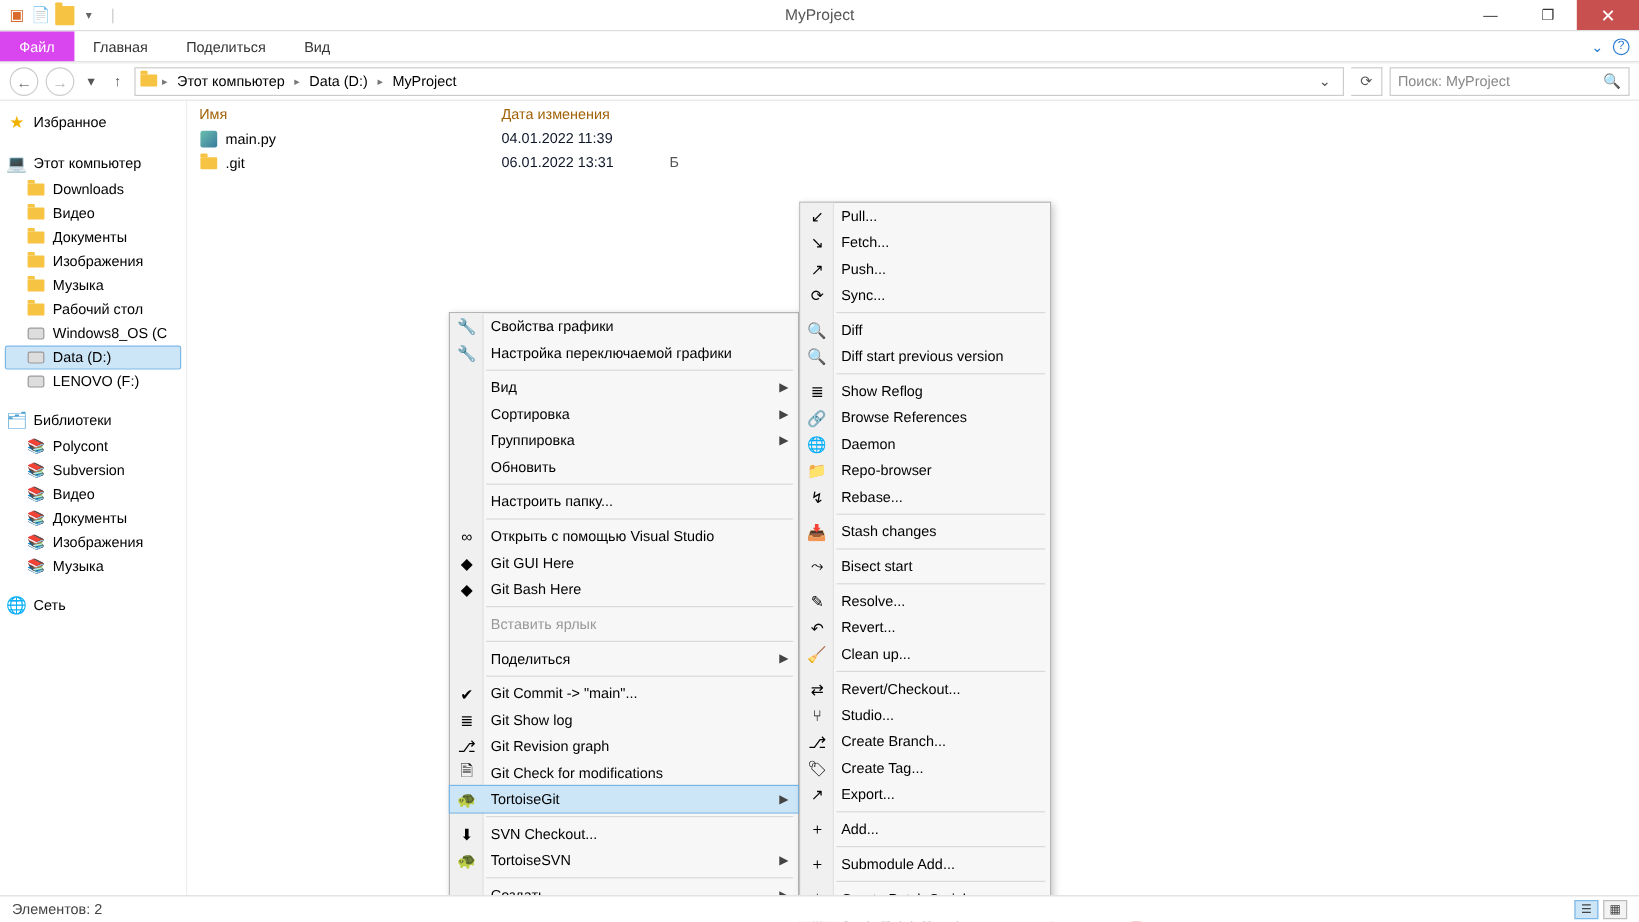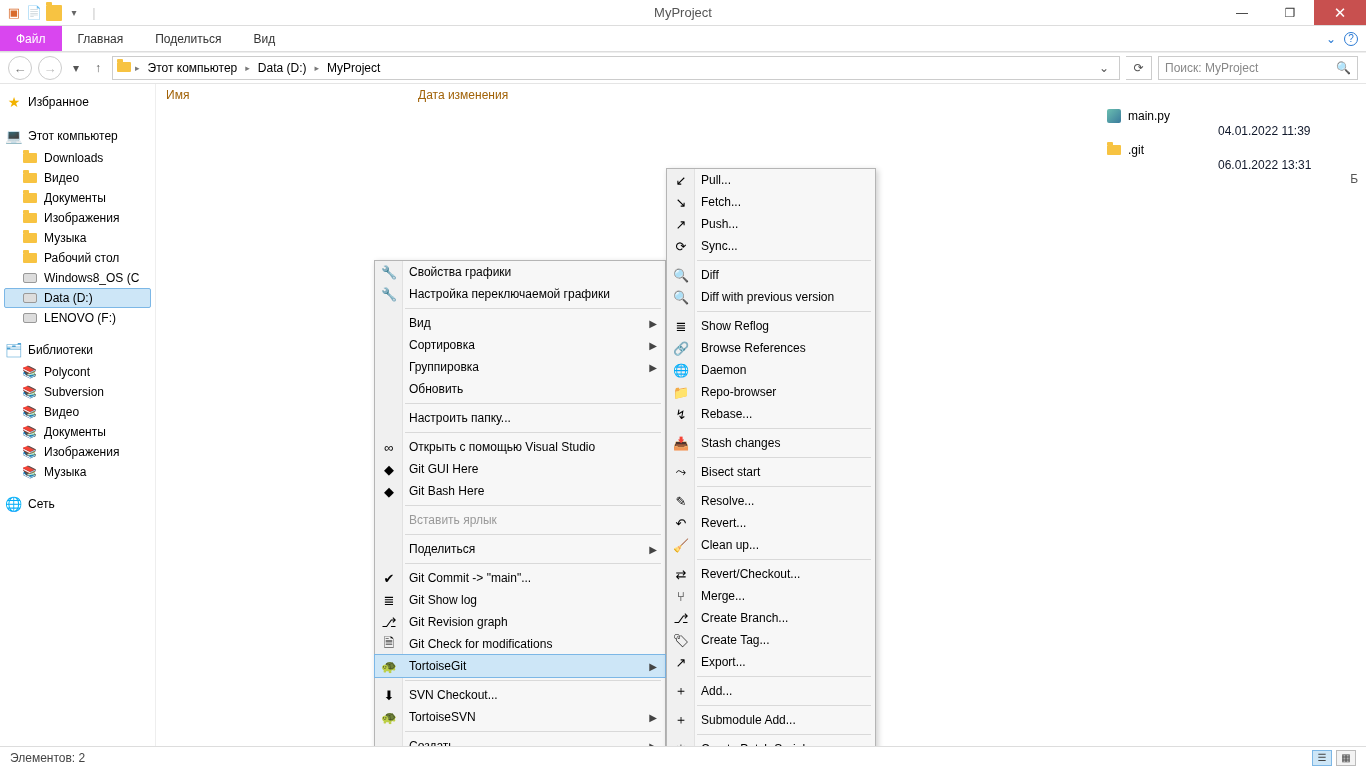--- a/index.html
+++ b/index.html
@@ -42,21 +42,21 @@
 .nav-pane .item { display: flex; align-items: center; gap: 6px; padding: 2px 2px 2px 18px; }
 .nav-pane .item .ic { width: 16px; height: 16px; display: inline-flex; align-items: center; justify-content: center; font-size: 12px; }
 .nav-pane .item.sel { background: #cde6f7; border: 1px solid #7cb7e6; border-radius: 2px; padding: 1px 1px 1px 17px; }
 .nav-pane .spacer-v { height: 10px; }
 
 .content { flex: 1; position: relative; border-left: 1px solid #eee; }
 .col-headers { display: flex; padding: 4px 8px; color: #a16207; }
 .col-headers .ch-name { width: 254px; padding-left: 2px; }
 .col-headers .ch-date { width: 140px; }
 .rows { }
-.row { display: flex; padding: 2px 8px; align-items: flex-end; flex-direction: column; }
+.row { display: flex; padding: 2px 8px; align-items: flex-start; }
 .row .fn { width: 254px; display: flex; gap: 6px; align-items: center; padding-left: 2px; }
 .row .fi { width: 16px; height: 16px; display: inline-flex; align-items: center; justify-content: center; }
 .row .date { width: 140px; color: #0f172a; }
 .row .trailing { color: #555; }
 
 
 .status { height: 22px; border-top: 1px solid #ddd; display: flex; align-items: center; padding: 0 10px; color: #444; position: absolute; bottom: 0; left: 0; right: 0; background: #fff; }
 .status .right { margin-left: auto; display: flex; gap: 4px; }
 .status .vbtn { width: 20px; height: 16px; border: 1px solid #bbb; background: #f3f3f3; display: inline-flex; align-items: center; justify-content: center; font-size: 10px; }
 .status .vbtn.sel { background: #cde6f7; border-color: #7cb7e6; }
@@ -382,21 +382,21 @@
             <span class="mic">⟳</span>
             <span>Sync...</span>
           </div>
           <div class="sep-line"></div>
           <div class="mi">
             <span class="mic">🔍</span>
             <span>Diff</span>
           </div>
           <div class="mi">
             <span class="mic">🔍</span>
-            <span>Diff with previous version</span>
+            <span>Diff start previous version</span>
           </div>
           <div class="sep-line"></div>
           <div class="mi">
             <span class="mic">≣</span>
             <span>Show Reflog</span>
           </div>
           <div class="mi">
             <span class="mic">🔗</span>
             <span>Browse References</span>
           </div>
@@ -435,21 +435,21 @@
             <span class="mic">🧹</span>
             <span>Clean up...</span>
           </div>
           <div class="sep-line"></div>
           <div class="mi">
             <span class="mic">⇄</span>
             <span>Revert/Checkout...</span>
           </div>
           <div class="mi">
             <span class="mic">⑂</span>
-            <span>Merge...</span>
+            <span>Studio...</span>
           </div>
           <div class="mi">
             <span class="mic">⎇</span>
             <span>Create Branch...</span>
           </div>
           <div class="mi">
             <span class="mic">🏷</span>
             <span>Create Tag...</span>
           </div>
           <div class="mi">

